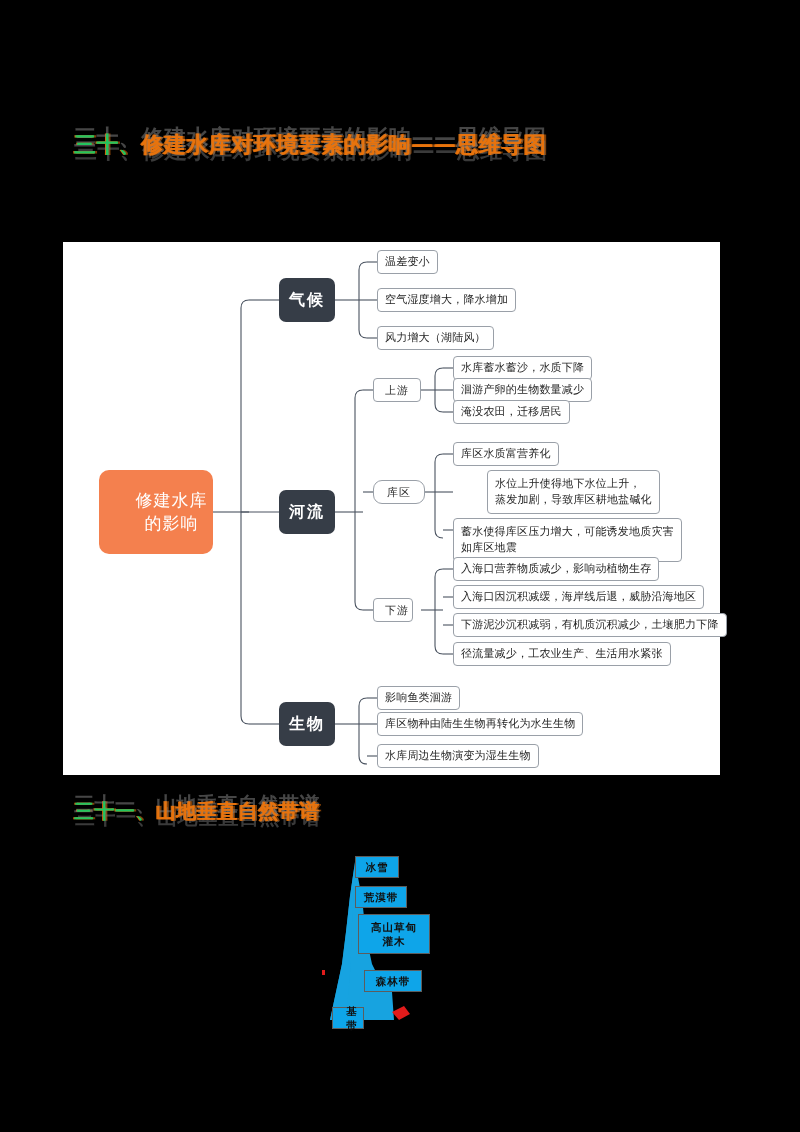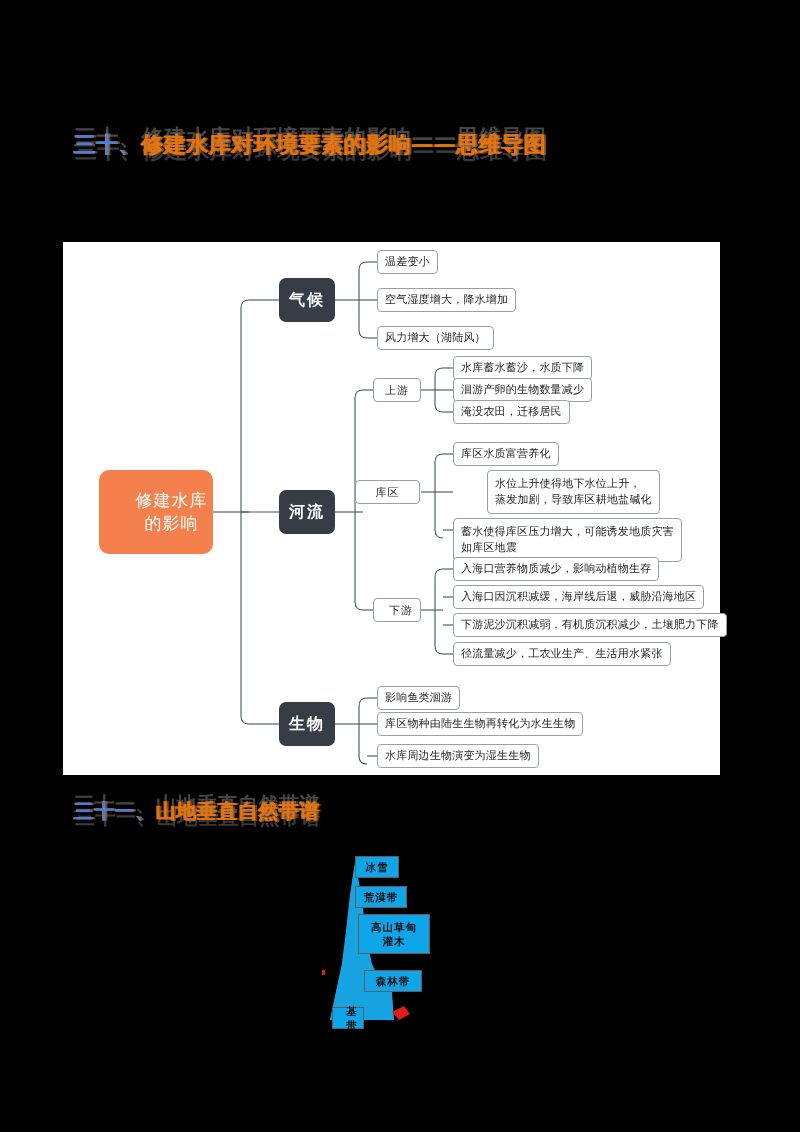--- a/index.html
+++ b/index.html
@@ -7,21 +7,21 @@
     width:800px;height:1132px;background:#000;overflow:hidden;position:relative;
     font-family:"DejaVu Sans","Liberation Sans",sans-serif;
   }
   .page{position:absolute;inset:0;}
 
   
   .heading{
     position:absolute;white-space:nowrap;font-weight:700;letter-spacing:.5px;
     color:#E8730C;
   }
-  .heading .num{color:#3b82f6;}
+  .heading .num{color:#22c55e;}
   .heading .body{color:#E8730C;}
   .heading.blurred{
     filter:blur(.35px);
     text-shadow:
        0 -7px 0 rgba(128,128,128,.55),
        1px  6px 0 rgba(128,128,128,.45),
       -1px  0   0 rgba(232,115,12,.9),
        2px  0   0 rgba(232,115,12,.55);
   }
   #heading-30{left:74px;top:130px;font-size:22px;}
@@ -151,36 +151,36 @@
     <div class="node node-leaf" style="left:314px;top:46px;height:24px;">空气湿度增大，降水增加</div>
     <div class="node node-leaf" style="left:314px;top:84px;height:24px;">风力增大（湖陆风）</div>
 
     <div class="node node-l1" style="left:216px;top:248px;width:56px;height:44px;">河流</div>
 
     <div class="node node-l2" style="left:310px;top:136px;width:48px;height:24px;">上游</div>
     <div class="node node-leaf" style="left:390px;top:114px;height:24px;">水库蓄水蓄沙，水质下降</div>
     <div class="node node-leaf" style="left:390px;top:136px;height:24px;">洄游产卵的生物数量减少</div>
     <div class="node node-leaf" style="left:390px;top:158px;height:24px;">淹没农田，迁移居民</div>
 
-    <div class="node node-l2" style="left:292px;top:238px;width:65px;height:24px;">库区</div>
+    <div class="node node-l2" style="left:310px;top:238px;width:52px;height:24px;border-radius:9px;">库区</div>
     <div class="node node-leaf" style="left:390px;top:200px;height:24px;">库区水质富营养化</div>
     <div class="node node-leaf multi" style="left:390px;top:228px;height:44px;margin-left:34px;">
       <div>
         <div>水位上升使得地下水位上升，</div>
         <div>蒸发加剧，导致库区耕地盐碱化</div>
       </div>
     </div>
     <div class="node node-leaf multi" style="left:390px;top:276px;height:44px;">
       <div>
         <div>蓄水使得库区压力增大，可能诱发地质灾害</div>
         <div>如库区地震</div>
       </div>
     </div>
 
-    <div class="node node-l2" style="left:310px;top:356px;width:48px;height:24px;padding-left:8px;">下游</div>
+    <div class="node node-l2" style="left:310px;top:356px;width:40px;height:24px;padding-left:8px;">下游</div>
     <div class="node node-leaf" style="left:390px;top:315px;height:24px;">入海口营养物质减少，影响动植物生存</div>
     <div class="node node-leaf" style="left:390px;top:343px;height:24px;">入海口因沉积减缓，海岸线后退，威胁沿海地区</div>
     <div class="node node-leaf" style="left:390px;top:371px;height:24px;">下游泥沙沉积减弱，有机质沉积减少，土壤肥力下降</div>
     <div class="node node-leaf" style="left:390px;top:400px;height:24px;">径流量减少，工农业生产、生活用水紧张</div>
 
     <div class="node node-l1" style="left:216px;top:460px;width:56px;height:44px;">生物</div>
     <div class="node node-leaf" style="left:314px;top:444px;height:24px;">影响鱼类洄游</div>
     <div class="node node-leaf" style="left:314px;top:470px;height:24px;">库区物种由陆生生物再转化为水生生物</div>
     <div class="node node-leaf" style="left:314px;top:502px;height:24px;">水库周边生物演变为湿生生物</div>
 

